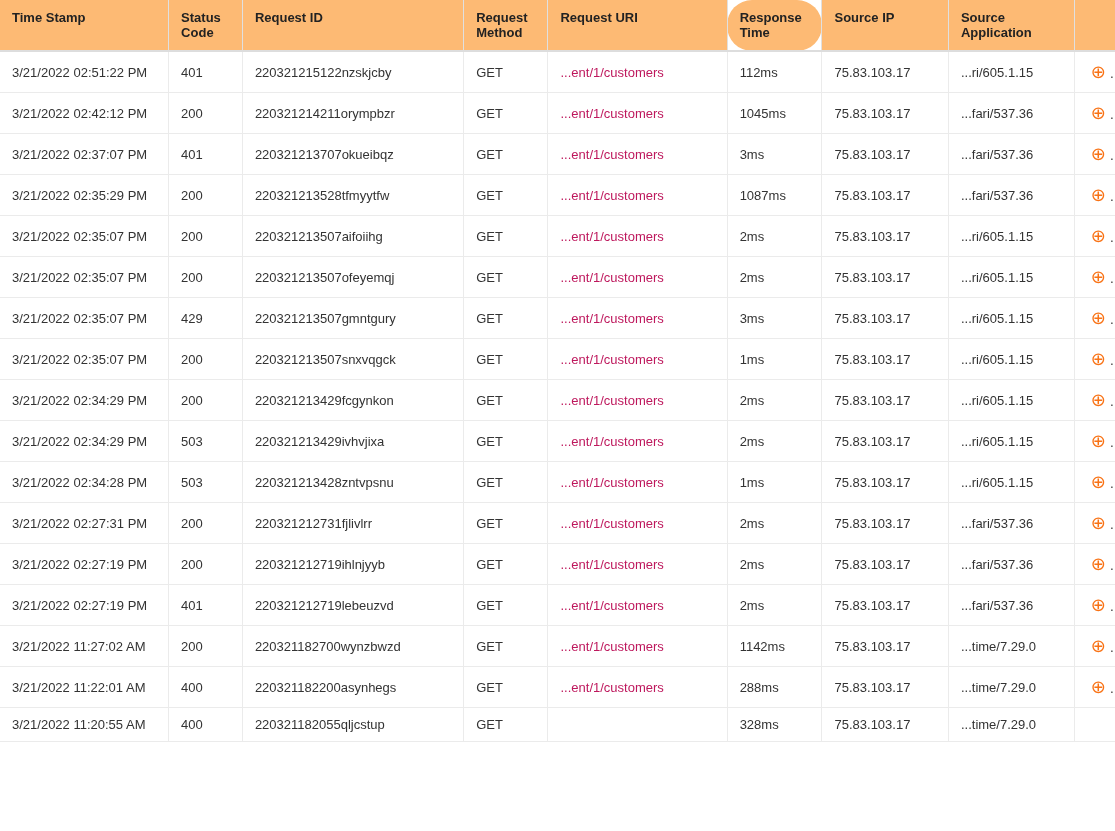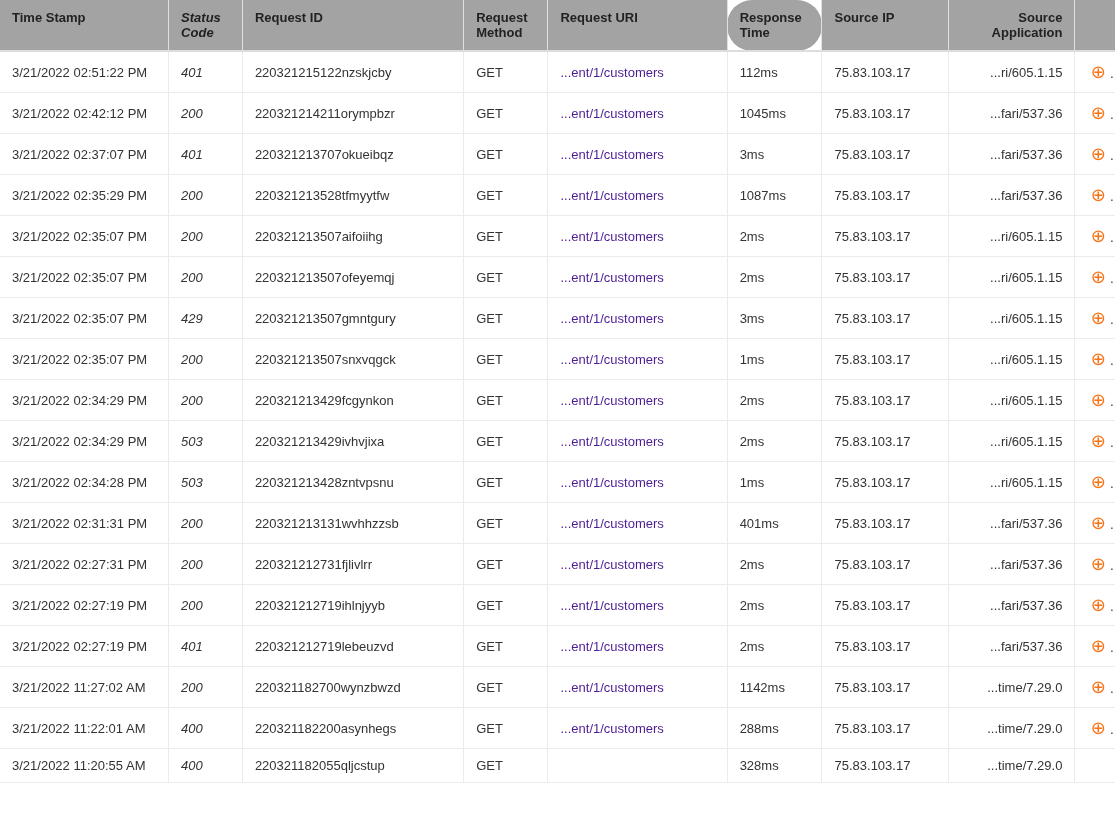--- a/index.html
+++ b/index.html
@@ -20,21 +20,21 @@
       overflow-x: auto;
     }
 
     table {
       width: 100%;
       border-collapse: collapse;
       table-layout: fixed;
     }
 
     thead tr {
-      background: #a3a3a3;
+      background: #fdba74;
       border-bottom: 2px solid #ddd;
     }
 
     th {
       padding: 10px 12px;
       text-align: left;
       font-weight: 600;
       font-size: 13px;
       color: #222;
       vertical-align: top;
@@ -55,31 +55,31 @@
       overflow: hidden;
       text-overflow: ellipsis;
       white-space: nowrap;
     }
 
     td:last-child {
       border-right: none;
     }
 
     .col-timestamp { width: 160px; }
-    .col-status    { width: 70px; font-style: italic; }
+    .col-status    { width: 70px; }
     .col-requestid { width: 210px; }
     .col-method    { width: 80px; }
     .col-uri       { width: 170px; }
     .col-response  { width: 90px; border-radius: 25px; }
     .col-sourceip  { width: 120px; }
-    .col-sourceapp { width: 120px; text-align: right; }
+    .col-sourceapp { width: 120px; }
     .col-action    { width: 38px; text-align: center; }
 
     .uri-link {
-      color: #4c1d95;
+      color: #be185d;
       text-decoration: none;
     }
 
     .action-btn {
       display: inline-flex;
       align-items: center;
       justify-content: center;
       width: 22px;
       height: 22px;
       border: none;
@@ -227,31 +227,20 @@
           <td class="col-status">503</td>
           <td class="col-requestid">220321213428zntvpsnu</td>
           <td class="col-method">GET</td>
           <td class="col-uri"><a href="#" class="uri-link">...ent/1/customers</a></td>
           <td class="col-response">1ms</td>
           <td class="col-sourceip">75.83.103.17</td>
           <td class="col-sourceapp">...ri/605.1.15</td>
           <td class="col-action" style="text-align: center;"><button class="action-btn">⊕</button></td>
         </tr>
         <tr>
-          <td class="col-timestamp">3/21/2022 02:31:31 PM</td>
-          <td class="col-status">200</td>
-          <td class="col-requestid">220321213131wvhhzzsb</td>
-          <td class="col-method">GET</td>
-          <td class="col-uri"><a href="#" class="uri-link">...ent/1/customers</a></td>
-          <td class="col-response">401ms</td>
-          <td class="col-sourceip">75.83.103.17</td>
-          <td class="col-sourceapp">...fari/537.36</td>
-          <td class="col-action" style="text-align: center;"><button class="action-btn">⊕</button></td>
-        </tr>
-        <tr>
           <td class="col-timestamp">3/21/2022 02:27:31 PM</td>
           <td class="col-status">200</td>
           <td class="col-requestid">220321212731fjlivlrr</td>
           <td class="col-method">GET</td>
           <td class="col-uri"><a href="#" class="uri-link">...ent/1/customers</a></td>
           <td class="col-response">2ms</td>
           <td class="col-sourceip">75.83.103.17</td>
           <td class="col-sourceapp">...fari/537.36</td>
           <td class="col-action" style="text-align: center;"><button class="action-btn">⊕</button></td>
         </tr>

